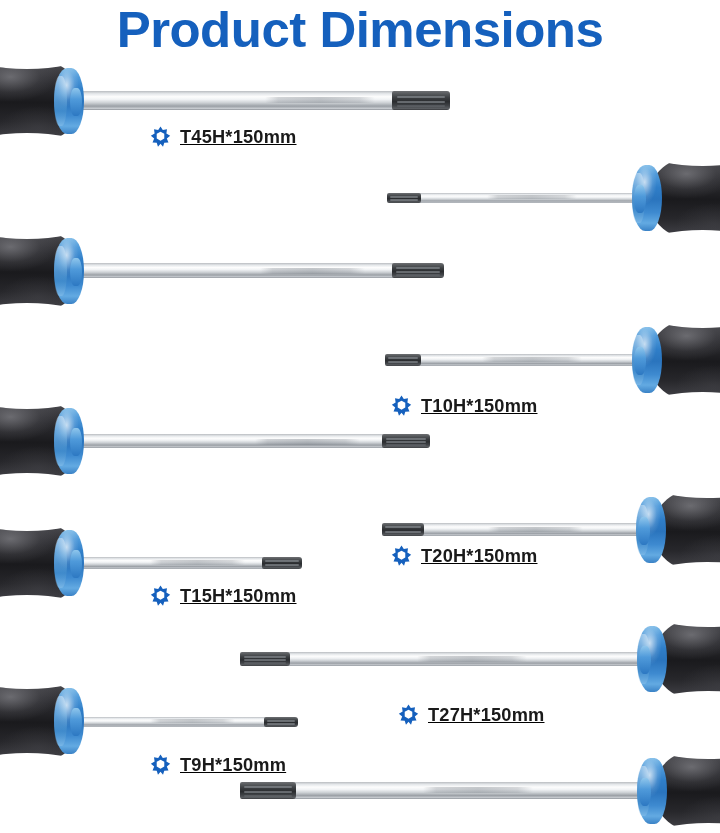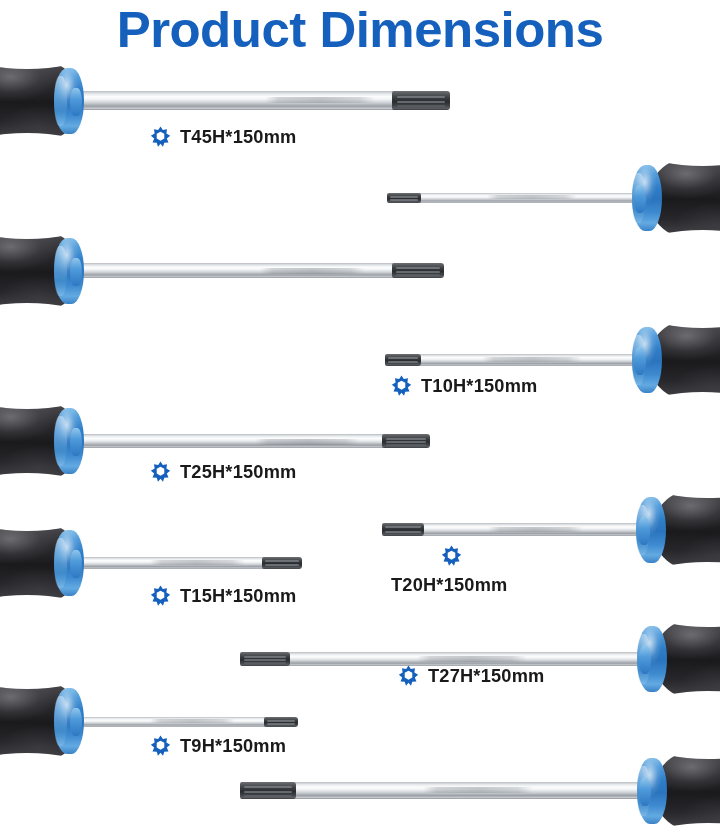--- a/index.html
+++ b/index.html
@@ -184,20 +184,21 @@
     border-radius: 2px 3px 3px 2px;
   }
 
   
   .label {
     position: absolute;
     display: flex;
     align-items: center;
     gap: 9px;
     white-space: nowrap;
+    text-decoration: underline;
   }
   .label .star-icon {
     width: 21px;
     height: 21px;
     flex: 0 0 21px;
     display: block;
   }
   .label .label-text {
     font-family: "Liberation Sans Narrow", "Liberation Sans", sans-serif;
     font-weight: bold;
@@ -281,21 +282,21 @@
       <div class="tip pointed" style="left:15px; top:37px; width:36px; height:12px;">
         <div class="flute f1" style="top:28%"></div>
           <div class="flute f2" style="top:60%"></div>
       </div>
       <div class="handle" style="left:278px; width:110px;"></div>
       <div class="collar" style="left:262px;">
         <div class="collar-inner" style="left:2px;"></div>
       </div>
     </div>
   </div>
-  <div class="label" style="left:391px; top:375px;">
+  <div class="label" style="left:391px; top:395px;">
     <svg class="star-icon" viewBox="0 0 100 100">
       <path fill="#1560bd" d="M50 2 L61 19 L81 16 L78 36 L96 46 L80 59 L88 78 L68 80 L62 99 L50 84 L38 99 L32 80 L12 78 L20 59 L4 46 L22 36 L19 16 L39 19 Z"></path>
       <path fill="#ffffff" d="M50 27 L68 37 L68 59 L50 70 L32 59 L32 37 Z"></path>
     </svg>
     <span class="label-text">T10H*150mm</span>
   </div>
 
   <div class="driver" style="left:-28px; top:398px; width:500px;">
     <div class="tool">
       <div class="shaft" style="left:88px; top:36px; width:330px; height:14px;">
@@ -305,44 +306,37 @@
         <div class="flute f1"></div>
           <div class="flute f2"></div>
           <div class="flute f3"></div>
       </div>
       <div class="handle" style="left:0px; width:110px;"></div>
       <div class="collar" style="left:82px;">
         <div class="collar-inner" style="left:16px;"></div>
       </div>
     </div>
   </div>
-  <div class="label" style="left:150px; top:461px;">
-    <svg class="star-icon" viewBox="0 0 100 100">
-      <path fill="#1560bd" d="M50 2 L61 19 L81 16 L78 36 L96 46 L80 59 L88 78 L68 80 L62 99 L50 84 L38 99 L32 80 L12 78 L20 59 L4 46 L22 36 L19 16 L39 19 Z"></path>
-      <path fill="#ffffff" d="M50 27 L68 37 L68 59 L50 70 L32 59 L32 37 Z"></path>
-    </svg>
-    <span class="label-text">T25H*150mm</span>
-  </div>
 
   <div class="driver" style="left:370px; top:487px; width:380px;">
     <div class="tool">
       <div class="shaft" style="left:48px; top:36px; width:228px; height:13px;">
         <div class="etch" style="left:70px; top:4px; width:95px; height:5px;"></div>
       </div>
       <div class="tip pointed" style="left:12px; top:36px; width:42px; height:13px;">
         <div class="flute f1" style="top:26%"></div>
           <div class="flute f2" style="top:58%"></div>
       </div>
       <div class="handle" style="left:282px; width:110px;"></div>
       <div class="collar" style="left:266px;">
         <div class="collar-inner" style="left:2px;"></div>
       </div>
     </div>
   </div>
-  <div class="label" style="left:391px; top:545px;flex-direction:column;">
+  <div class="label" style="left:391px; top:545px;">
     <svg class="star-icon" viewBox="0 0 100 100">
       <path fill="#1560bd" d="M50 2 L61 19 L81 16 L78 36 L96 46 L80 59 L88 78 L68 80 L62 99 L50 84 L38 99 L32 80 L12 78 L20 59 L4 46 L22 36 L19 16 L39 19 Z"></path>
       <path fill="#ffffff" d="M50 27 L68 37 L68 59 L50 70 L32 59 L32 37 Z"></path>
     </svg>
     <span class="label-text">T20H*150mm</span>
   </div>
 
   <div class="driver" style="left:-28px; top:520px; width:400px;">
     <div class="tool">
       <div class="shaft" style="left:88px; top:37px; width:210px; height:12px;">
@@ -375,21 +369,21 @@
         <div class="flute f1"></div>
           <div class="flute f2"></div>
           <div class="flute f3"></div>
       </div>
       <div class="handle" style="left:428px; width:110px;"></div>
       <div class="collar" style="left:412px;">
         <div class="collar-inner" style="left:2px;"></div>
       </div>
     </div>
   </div>
-  <div class="label" style="left:398px; top:665px;">
+  <div class="label" style="left:398px; top:704px;">
     <svg class="star-icon" viewBox="0 0 100 100">
       <path fill="#1560bd" d="M50 2 L61 19 L81 16 L78 36 L96 46 L80 59 L88 78 L68 80 L62 99 L50 84 L38 99 L32 80 L12 78 L20 59 L4 46 L22 36 L19 16 L39 19 Z"></path>
       <path fill="#ffffff" d="M50 27 L68 37 L68 59 L50 70 L32 59 L32 37 Z"></path>
     </svg>
     <span class="label-text">T27H*150mm</span>
   </div>
 
   <div class="driver" style="left:-28px; top:678px; width:400px;">
     <div class="tool">
       <div class="shaft" style="left:88px; top:39px; width:210px; height:10px;">
@@ -398,21 +392,21 @@
       <div class="tip pointed" style="left:292px; top:39px; width:34px; height:10px;">
         <div class="flute f1" style="top:30%"></div>
           <div class="flute f2" style="top:62%"></div>
       </div>
       <div class="handle" style="left:0px; width:110px;"></div>
       <div class="collar" style="left:82px;">
         <div class="collar-inner" style="left:16px;"></div>
       </div>
     </div>
   </div>
-  <div class="label" style="left:150px; top:735px;text-align:right;">
+  <div class="label" style="left:150px; top:754px;text-align:right;">
     <svg class="star-icon" viewBox="0 0 100 100">
       <path fill="#1560bd" d="M50 2 L61 19 L81 16 L78 36 L96 46 L80 59 L88 78 L68 80 L62 99 L50 84 L38 99 L32 80 L12 78 L20 59 L4 46 L22 36 L19 16 L39 19 Z"></path>
       <path fill="#ffffff" d="M50 27 L68 37 L68 59 L50 70 L32 59 L32 37 Z"></path>
     </svg>
     <span class="label-text">T9H*150mm</span>
   </div>
 
   <div class="driver" style="left:225px; top:748px; width:520px;">
     <div class="tool">
       <div class="shaft" style="left:68px; top:34px; width:355px; height:17px;">

